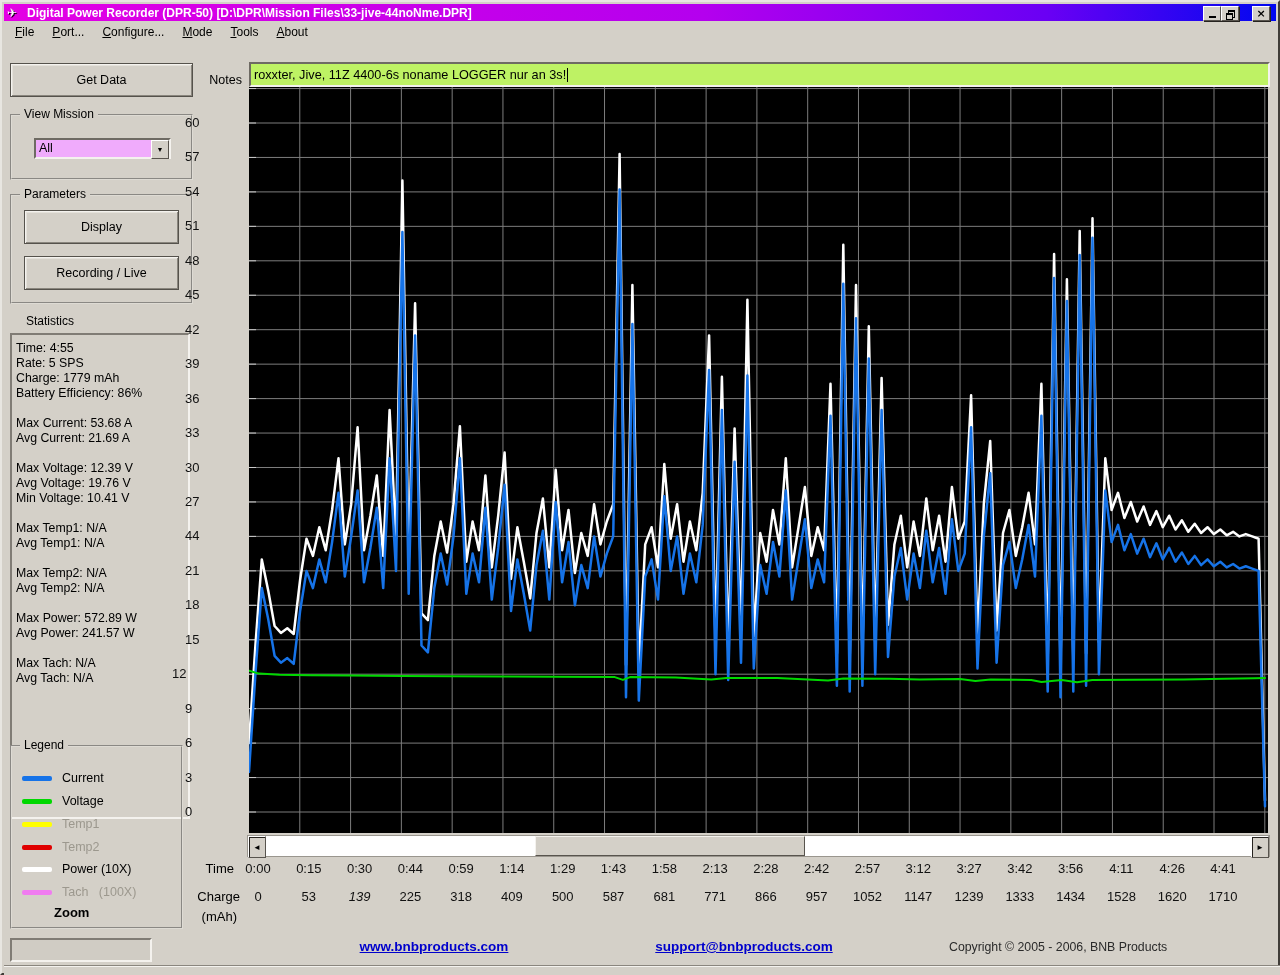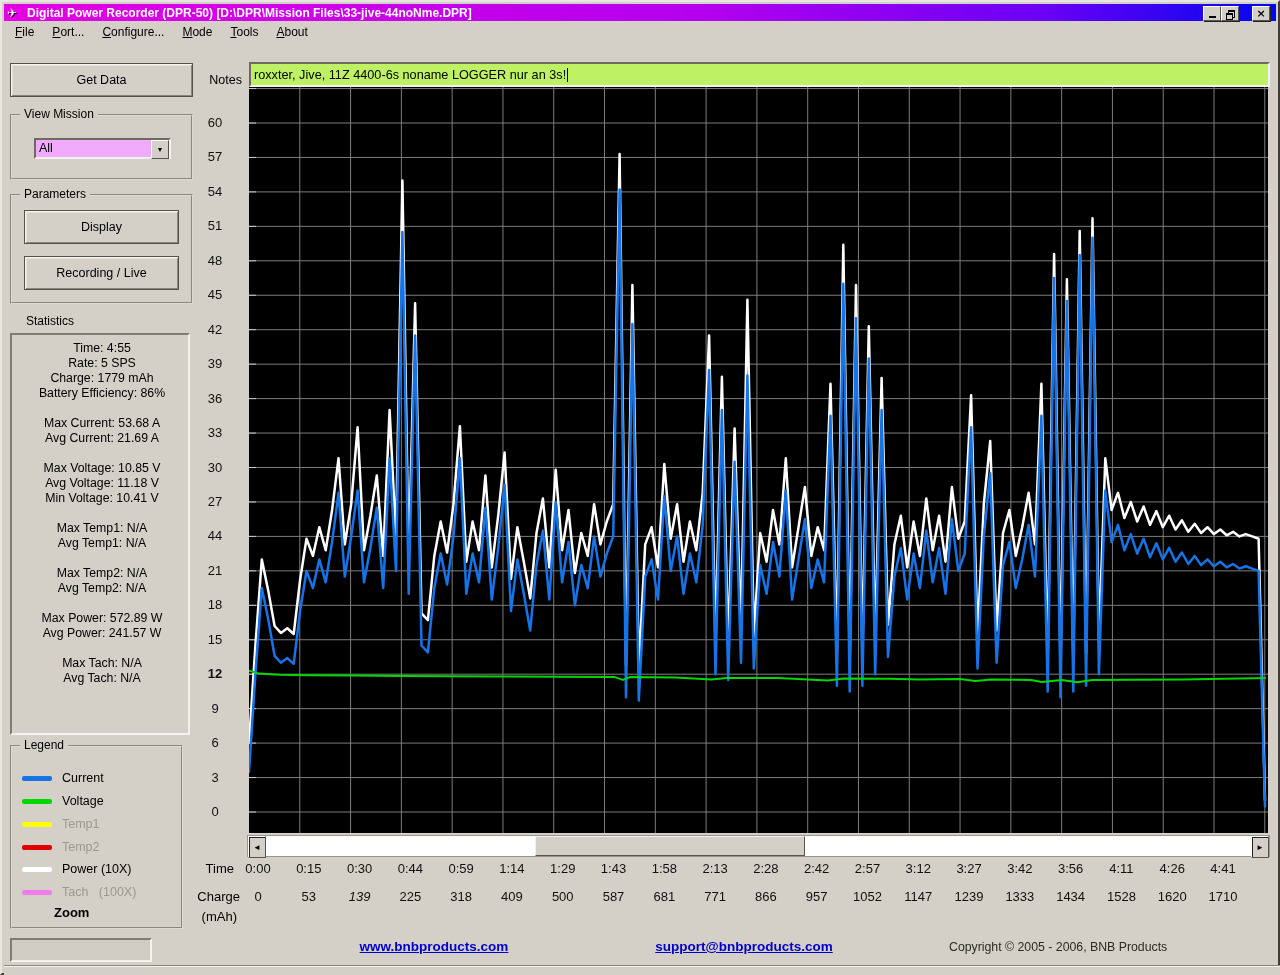--- a/index.html
+++ b/index.html
@@ -45,23 +45,23 @@
   #combo-mission .combo-btn{position:absolute;right:0;top:0;width:16px;height:17px;background:#d4d0c8;
     border:1px solid;border-color:#fff #58544e #58544e #fff;display:flex;align-items:center;justify-content:center;
     font-size:7px;color:#000;}
   #grp-params{left:8px;top:192px;width:179px;height:106px;}
   #btn-display{left:12px;top:14px;width:155px;height:34px;position:absolute;}
   #btn-recording{left:12px;top:60px;width:155px;height:34px;position:absolute;}
   .btn-inner{background:#d4d0c8;border:1px solid #55524c;width:100%;height:100%;
     box-shadow:inset 1px 1px 0 #f4f2ee, inset -1px -1px 0 #8a867e, inset 2px 2px 0 #e4e1da;
     display:flex;align-items:center;justify-content:center;font-size:12.5px;box-sizing:border-box;}
   #stats-label{position:absolute;left:24px;top:312px;font-size:12px;}
-  #stats-box{position:absolute;left:8px;top:331px;width:180px;height:402px;
+  #stats-box{position:absolute;left:8px;top:331px;width:180px;height:486px;
     border:2px solid;border-color:#807c75 #f4f2ee #f4f2ee #807c75;background:#d4d0c8;
-    padding:6px 0 0 4px;box-sizing:border-box;text-align:center;}
+    padding:6px 0 0 4px;box-sizing:border-box;}
   .stat-line{height:15px;font-size:12.3px;white-space:nowrap;}
 
   
   #grp-legend{left:8px;top:743px;width:169px;height:180px;}
   .legend-row{position:absolute;left:10px;height:18px;display:flex;align-items:center;}
   .legend-chip{width:30px;height:5px;border-radius:2px;margin-right:10px;}
   .legend-label{font-size:12.5px;white-space:pre;}
   #legend-zoom{position:absolute;left:42px;font-weight:bold;font-size:13px;}
 
   #mini-panel{position:absolute;left:8px;top:936px;width:138px;height:20px;
@@ -69,21 +69,21 @@
 
   
   #notes-label{position:absolute;left:160px;top:71px;width:80px;text-align:right;font-size:12.5px;}
   #notes-field{position:absolute;left:247px;top:60px;width:1021px;height:25px;background:#bef264;
     border:2px solid;border-color:#6e6a63 #f4f2ee #f4f2ee #6e6a63;box-sizing:border-box;
     display:flex;align-items:center;padding-left:3px;font-size:12.7px;}
   #notes-caret{display:inline-block;width:1px;height:14px;background:#000;margin-left:1px;}
 
   
   #chart-plot{position:absolute;left:247px;top:85px;width:1019px;height:746px;background:#000;cursor:crosshair;}
-  .y-tick-label{position:absolute;width:60px;text-align:center;font-size:13px;color:#111;}
+  .y-tick-label{position:absolute;width:60px;text-align:left;font-size:13px;color:#111;}
   .x-tick-label{position:absolute;transform:translateX(-50%);font-size:13px;color:#111;white-space:nowrap;}
 
   
   #hscroll{position:absolute;left:245px;top:833px;width:1023px;height:22px;background:#fff;
     border:1px solid #9a968e;box-sizing:border-box;}
   .sb-arrow{position:absolute;top:0;width:16px;height:20px;background:#d4d0c8;
     border:1px solid;border-color:#fff #58544e #58544e #fff;box-shadow:1px 1px 0 #26231f inset;
     display:flex;align-items:center;justify-content:center;font-size:8px;color:#000;}
   #sb-left{left:0;} #sb-right{right:0;}
   #sb-thumb{position:absolute;left:287px;top:0;width:270px;height:20px;background:#d4d0c8;
@@ -153,22 +153,22 @@
   <div id="stats-label">Statistics</div>
   <div id="stats-box">
       <div class="stat-line">Time: 4:55</div>
       <div class="stat-line">Rate: 5 SPS</div>
       <div class="stat-line">Charge: 1779 mAh</div>
       <div class="stat-line">Battery Efficiency: 86%</div>
       <div class="stat-line"></div>
       <div class="stat-line">Max Current: 53.68 A</div>
       <div class="stat-line">Avg Current: 21.69 A</div>
       <div class="stat-line"></div>
-      <div class="stat-line">Max Voltage: 10.85 V</div>
-      <div class="stat-line">Avg Voltage: 11.18 V</div>
+      <div class="stat-line">Max Voltage: 12.39 V</div>
+      <div class="stat-line">Avg Voltage: 19.76 V</div>
       <div class="stat-line">Min Voltage: 10.41 V</div>
       <div class="stat-line"></div>
       <div class="stat-line">Max Temp1: N/A</div>
       <div class="stat-line">Avg Temp1: N/A</div>
       <div class="stat-line"></div>
       <div class="stat-line">Max Temp2: N/A</div>
       <div class="stat-line">Avg Temp2: N/A</div>
       <div class="stat-line"></div>
       <div class="stat-line">Max Power: 572.89 W</div>
       <div class="stat-line">Avg Power: 241.57 W</div>
@@ -281,21 +281,21 @@
         <line x1="1015.8" y1="0" x2="1015.8" y2="746" stroke="#7d7d7d" stroke-width="1"></line>
         <polyline points="0.0,656.1 6.4,558.5 12.8,472.4 19.2,503.4 25.6,539.0 31.9,545.9 38.3,541.3 44.7,547.0 51.1,493.0 57.5,451.7 63.9,468.9 70.3,440.2 76.7,463.2 83.1,423.0 89.5,371.3 95.8,457.4 102.2,417.2 108.6,340.3 115.0,463.2 121.4,428.7 127.8,388.5 134.2,468.9 140.6,323.1 147.0,451.7 153.4,93.4 159.7,474.7 166.1,216.3 172.5,526.3 178.9,533.2 185.3,468.9 191.7,434.5 198.1,465.5 204.5,417.2 210.9,339.2 217.3,474.7 223.6,434.5 230.0,463.2 236.4,388.5 242.8,480.4 249.2,428.7 255.6,365.6 262.0,491.9 268.4,440.2 274.8,474.7 281.2,511.4 287.5,446.0 293.9,411.5 300.3,480.4 306.7,382.8 313.1,463.2 319.5,423.0 325.9,486.1 332.3,446.0 338.7,468.9 345.1,417.2 351.4,457.4 357.8,434.5 364.2,417.2 370.6,67.0 377.0,578.0 383.4,197.9 389.8,581.5 396.2,457.4 402.6,440.2 409.0,480.4 415.3,377.1 421.7,451.7 428.1,417.2 434.5,474.7 440.9,434.5 447.3,463.2 453.7,405.8 460.1,248.4 466.5,555.0 472.9,289.8 479.2,560.8 485.6,341.5 492.0,543.6 498.4,212.8 504.8,549.3 511.2,446.0 517.6,474.7 524.0,423.0 530.4,457.4 536.8,371.3 543.1,480.4 549.5,440.2 555.9,400.0 562.3,468.9 568.7,440.2 575.1,463.2 581.5,296.7 587.9,566.5 594.3,157.7 600.7,572.3 607.0,197.9 613.4,566.5 619.8,239.3 626.2,555.0 632.6,290.9 639.0,537.8 645.4,457.4 651.8,428.7 658.2,480.4 664.6,434.5 670.9,468.9 677.3,411.5 683.7,463.2 690.1,428.7 696.5,474.7 702.9,400.0 709.3,451.7 715.7,434.5 722.1,308.2 728.5,549.3 734.8,417.2 741.2,354.1 747.6,543.6 754.0,446.0 760.4,423.0 766.8,468.9 773.2,440.2 779.6,405.8 786.0,457.4 792.4,296.7 798.7,572.3 805.1,166.9 811.5,578.0 817.9,192.2 824.3,572.3 830.7,143.9 837.1,566.5 843.5,131.3 849.9,555.0 856.3,371.3 862.6,423.0 869.0,405.8 875.4,431.0 881.8,415.0 888.2,434.5 894.6,419.5 901.0,437.9 907.4,424.1 913.8,440.2 920.2,428.7 926.5,442.5 932.9,433.3 939.3,444.8 945.7,436.8 952.1,446.0 958.5,440.2 964.9,447.1 971.3,442.5 977.7,448.3 984.1,444.8 990.4,449.4 996.8,447.1 1003.2,449.4 1009.6,451.7 1016.0,713.5" fill="none" stroke="#ffffff" stroke-width="2.5" stroke-linejoin="round" stroke-linecap="round"></polyline>
         <polyline points="0.0,684.8 6.4,587.2 12.8,501.1 19.2,532.1 25.6,568.8 31.9,575.7 38.3,571.1 44.7,576.9 51.1,524.0 57.5,483.9 63.9,501.1 70.3,472.4 76.7,495.3 83.1,455.1 89.5,405.8 95.8,489.6 102.2,449.4 108.6,403.5 115.0,495.3 121.4,460.9 127.8,420.7 134.2,501.1 140.6,371.3 147.0,483.9 153.4,145.1 159.7,506.8 166.1,248.4 172.5,558.5 178.9,565.4 185.3,501.1 191.7,466.6 198.1,497.6 204.5,449.4 210.9,371.3 217.3,506.8 223.6,466.6 230.0,495.3 236.4,420.7 242.8,512.6 249.2,460.9 255.6,397.7 262.0,524.0 268.4,472.4 274.8,506.8 281.2,543.6 287.5,478.1 293.9,443.7 300.3,512.6 306.7,415.0 313.1,495.3 319.5,455.1 325.9,518.3 332.3,478.1 338.7,501.1 345.1,449.4 351.4,489.6 357.8,466.6 364.2,449.4 370.6,102.6 377.0,610.2 383.4,237.0 389.8,613.6 396.2,489.6 402.6,472.4 409.0,512.6 415.3,409.2 421.7,483.9 428.1,449.4 434.5,506.8 440.9,466.6 447.3,495.3 453.7,437.9 460.1,282.9 466.5,587.2 472.9,323.1 479.2,592.9 485.6,374.8 492.0,575.7 498.4,288.6 504.8,581.5 511.2,478.1 517.6,506.8 524.0,455.1 530.4,489.6 536.8,403.5 543.1,512.6 549.5,472.4 555.9,432.2 562.3,501.1 568.7,472.4 575.1,495.3 581.5,328.8 587.9,598.7 594.3,196.8 600.7,604.4 607.0,231.2 613.4,598.7 619.8,271.4 626.2,587.2 632.6,323.1 639.0,570.0 645.4,489.6 651.8,460.9 658.2,512.6 664.6,466.6 670.9,501.1 677.3,443.7 683.7,495.3 690.1,460.9 696.5,506.8 702.9,432.2 709.3,483.9 715.7,466.6 722.1,340.3 728.5,581.5 734.8,449.4 741.2,386.2 747.6,575.7 754.0,478.1 760.4,455.1 766.8,501.1 773.2,472.4 779.6,437.9 786.0,489.6 792.4,328.8 798.7,604.4 805.1,191.0 811.5,610.2 817.9,214.0 824.3,604.4 830.7,168.1 837.1,598.7 843.5,150.8 849.9,587.2 856.3,403.5 862.6,455.1 869.0,437.9 875.4,463.2 881.8,447.1 888.2,466.6 894.6,451.7 901.0,470.1 907.4,456.3 913.8,472.4 920.2,460.9 926.5,474.7 932.9,465.5 939.3,477.0 945.7,468.9 952.1,478.1 958.5,472.4 964.9,479.3 971.3,474.7 977.7,480.4 984.1,477.0 990.4,481.6 996.8,479.3 1003.2,481.6 1009.6,483.9 1016.0,719.3" fill="none" stroke="#1673e8" stroke-width="2.5" stroke-linejoin="round" stroke-linecap="round"></polyline>
         <polyline points="0.0,583.8 10.2,586.6 30.5,587.8 61.0,588.3 101.6,588.6 152.4,588.9 203.2,589.3 254.0,589.5 304.8,589.7 365.8,590.1 373.9,592.9 381.0,590.1 426.7,590.4 462.3,592.4 477.5,590.9 528.3,590.9 579.1,593.5 594.4,591.6 640.1,591.8 670.6,592.4 711.2,592.0 726.4,593.9 741.7,592.4 782.3,592.9 792.5,595.0 812.8,592.9 828.0,595.2 843.3,592.9 883.9,592.7 934.7,592.4 975.4,591.8 1005.8,591.2 1016.0,590.9" fill="none" stroke="#00d800" stroke-width="2" stroke-linejoin="round" stroke-linecap="round"></polyline>
       </svg></div>
   <div id="y-axis-labels">
       <div class="y-tick-label" style="left: 183px; top: 802px;">0</div>
       <div class="y-tick-label" style="left: 183px; top: 767.55px;">3</div>
       <div class="y-tick-label" style="left: 183px; top: 733.1px;">6</div>
       <div class="y-tick-label" style="left: 183px; top: 698.65px;">9</div>
-      <div class="y-tick-label" style="left: 183px; top: 664.2px; font-weight: bold;">12</div>
+      <div class="y-tick-label" style="left: 170px; top: 664.2px;">12</div>
       <div class="y-tick-label" style="left: 183px; top: 629.75px;">15</div>
       <div class="y-tick-label" style="left: 183px; top: 595.301px;">18</div>
       <div class="y-tick-label" style="left: 183px; top: 560.851px;">21</div>
       <div class="y-tick-label" style="left: 183px; top: 526.401px;">44</div>
       <div class="y-tick-label" style="left: 183px; top: 491.951px;">27</div>
       <div class="y-tick-label" style="left: 183px; top: 457.501px;">30</div>
       <div class="y-tick-label" style="left: 183px; top: 423.051px;">33</div>
       <div class="y-tick-label" style="left: 183px; top: 388.601px;">36</div>
       <div class="y-tick-label" style="left: 183px; top: 354.151px;">39</div>
       <div class="y-tick-label" style="left: 183px; top: 319.701px;">42</div>

